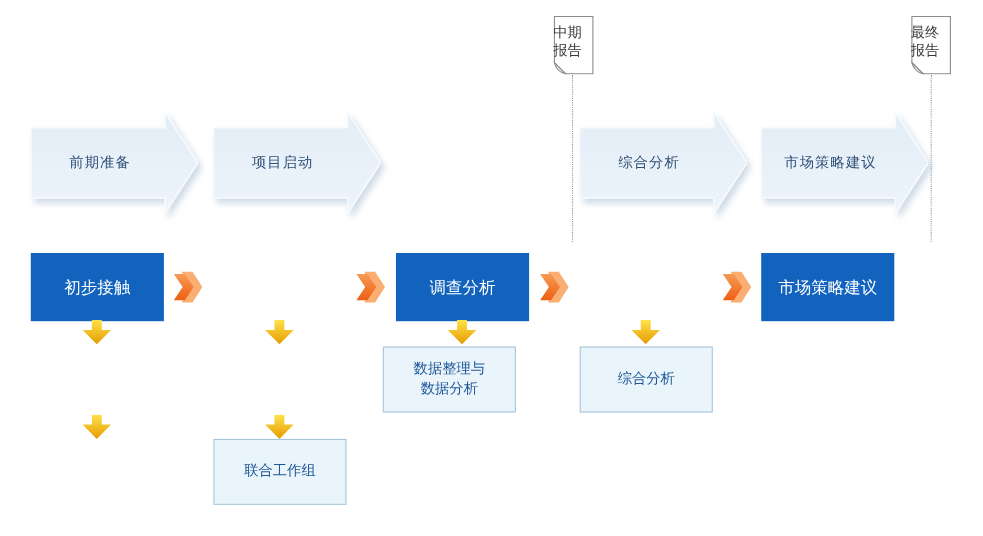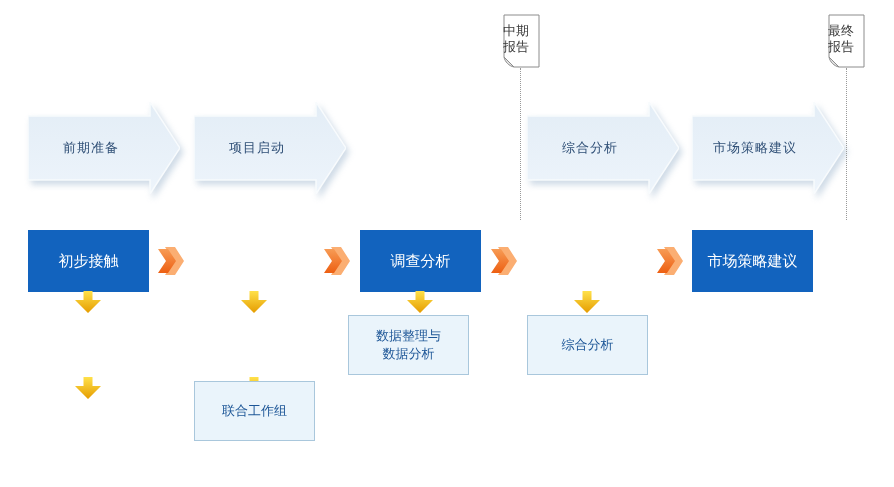--- a/index.html
+++ b/index.html
@@ -167,18 +167,18 @@
     <span></span>
   </div>
 
   <svg class="varrow" style="left:74px;top:377px" width="28" height="22" viewBox="0 0 28 22">
     <polygon points="9.5,0 18.5,0 18.5,9 27,9 14,22 1,9 9.5,9" fill="url(#gDown)"></polygon>
   </svg>
   <svg class="varrow" style="left:240px;top:377px" width="28" height="22" viewBox="0 0 28 22">
     <polygon points="9.5,0 18.5,0 18.5,9 27,9 14,22 1,9 9.5,9" fill="url(#gDown)"></polygon>
   </svg>
 
-  <div class="task" style="left:194px;top:381px">
+  <div class="task" style="left:194px;top:399px">
     <span>联合工作组</span>
     <span></span>
   </div>
 
 </div>
 
 </body></html>

